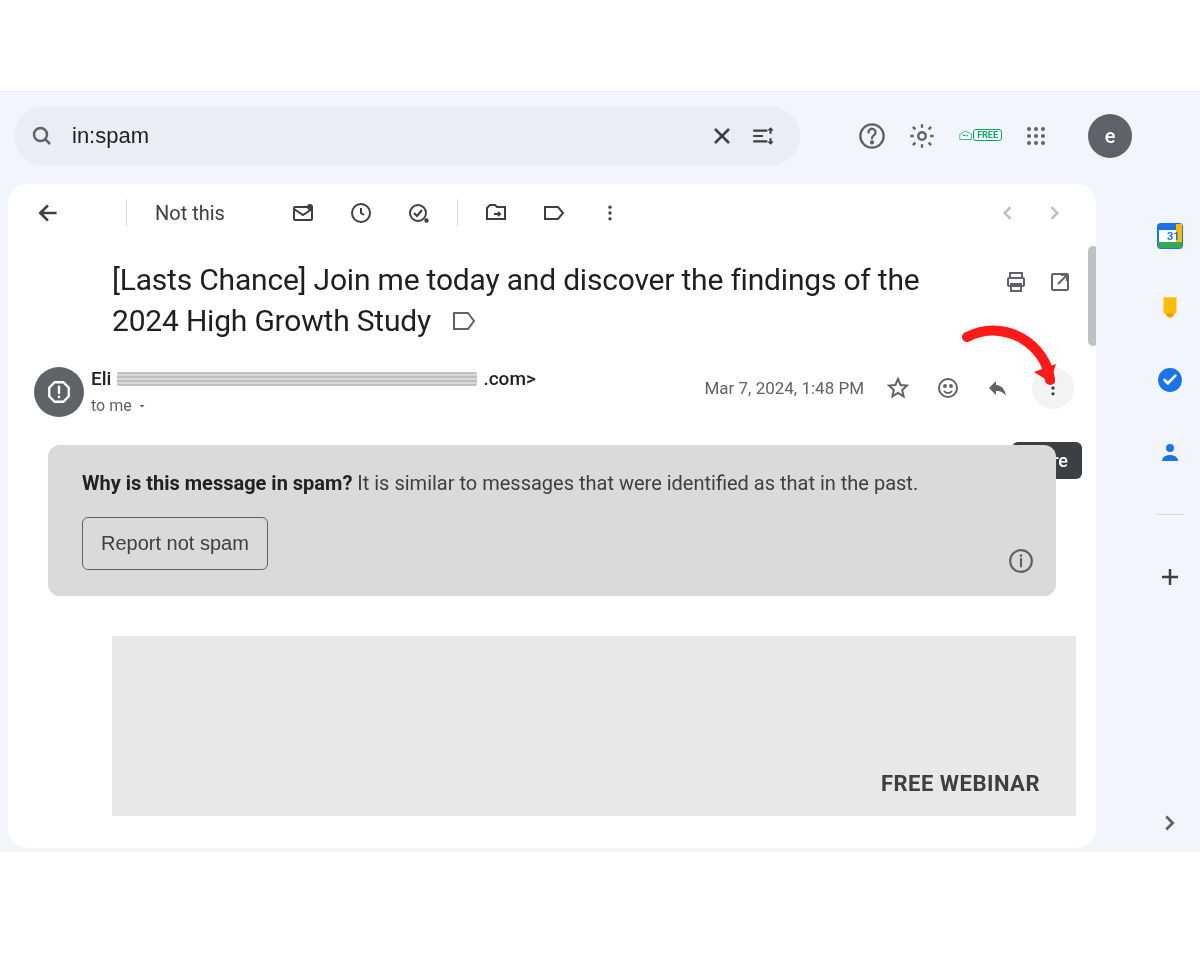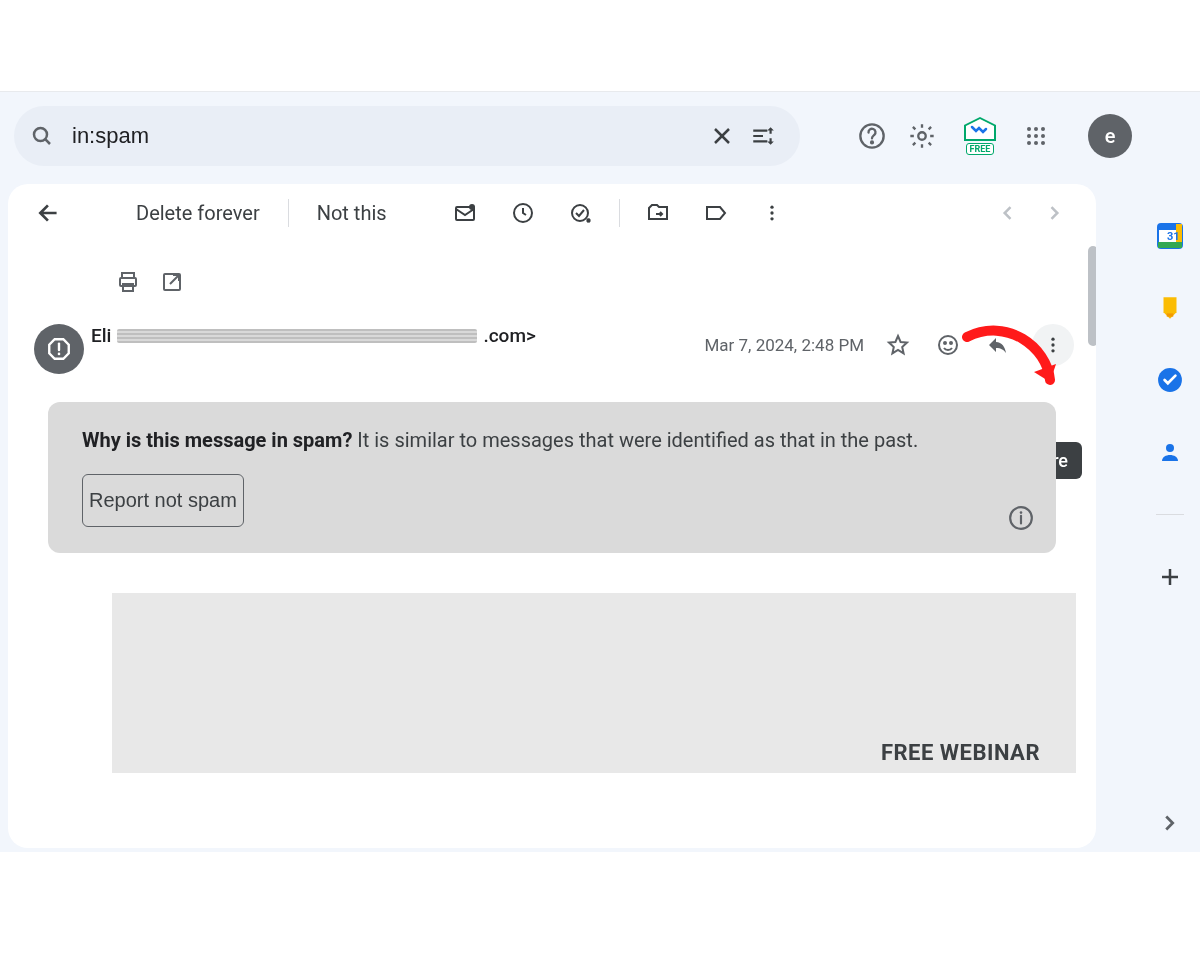--- a/index.html
+++ b/index.html
@@ -51,21 +51,21 @@
     font-size: 22px;
     color: #202124;
     outline: none;
   }
   .pill-icon { color: #3c4043; padding: 8px; cursor: pointer; }
   .hdr-icons { display: flex; align-items: center; gap: 22px; margin-left: 48px; }
   .hdr-icon-btn { color: #5f6368; cursor: pointer; display:flex; align-items:center; justify-content:center; }
   .free-badge {
     position: relative;
     width: 44px; height: 40px;
-    display:flex; flex-direction:column; align-items:center; justify-content:center;
+    display:flex; flex-direction:row; align-items:center; justify-content:center;
   }
   .envelope-svg { display:block; }
   .free-label { font-size: 9px; font-weight:700; color:#00a86b; border:1px solid #00a86b; border-radius:3px; padding:0 3px; margin-top:-2px; background:#fff; }
   .avatar {
     width: 44px; height: 44px; border-radius: 50%;
     background: #5f6368; color: #fff;
     display: flex; align-items: center; justify-content: center;
     font-size: 20px; font-weight: 500;
     margin-left: 18px;
   }
@@ -128,31 +128,31 @@
     margin: 28px 40px 0 40px;
     background:#dadada;
     border-radius:12px;
     padding: 26px 30px 26px 34px;
     position:relative;
   }
   .spam-q { font-size:20px; color:#3c4043; }
   .spam-q b { font-weight:700; color:#202124; }
   .report-btn {
     margin-top:22px; border:1px solid #5f6368; background:transparent;
-    font-size:20px; color:#3c4043; padding:14px 6px; border-radius:6px; cursor:pointer;
+    font-size:20px; color:#3c4043; padding:14px 18px; border-radius:6px; cursor:pointer;
   }
   .info-circle { position:absolute; right:22px; bottom:22px; color:#5f6368; }
   .body-block {
     margin: 40px 20px 0 104px;
     background:#e8e8e8;
     height: 180px;
     position:relative;
   }
   .free-webinar {
-    position:absolute; right:36px; bottom:8px;
+    position:absolute; right:36px; bottom:20px;
     font-size:22px; font-weight:700; color:#3c4043; letter-spacing:0.5px;
   }
   .scroll-ind {
     position:absolute; right:-2px; top:62px; width:10px; height:100px; background:#bdc1c6; border-radius:5px;
   }
   .side-rail {
     width: 64px;
     display:flex; flex-direction:column; align-items:center;
     padding-top: 130px; gap: 44px;
     background:#f2f6fc;
@@ -240,21 +240,20 @@
     <div class="content-card">
       <div class="scroll-ind"></div>
 
       <div class="toolbar">
         <span class="tb-back">
           <svg width="26" height="26" viewBox="0 0 24 24" fill="none" stroke="currentColor" stroke-width="2.5">
               <path d="M19 12H5M11 5l-7 7 7 7"></path>
             </svg>
         </span>
         <span style="width:40px"></span>
-        <span class="tb-text-btn">Delete forever</span>
         <span class="tb-sep"></span>
         <span class="tb-text-btn">Not this</span>
         <span style="width:24px"></span>
         <span class="tb-icon">
           <svg width="24" height="24" viewBox="0 0 24 24" fill="none" stroke="currentColor" stroke-width="2">
               <rect x="3" y="6" width="18" height="13" rx="1"></rect>
               <path d="M3 8l9 6 9-6"></path>
               <circle cx="19" cy="6" r="3" fill="currentColor" stroke="none"></circle>
             </svg>
         </span>
@@ -297,20 +296,28 @@
             </svg>
         </span>
         <span class="tb-nav">
           <svg width="20" height="20" viewBox="0 0 24 24" fill="none" stroke="currentColor" stroke-width="3">
               <path d="M9 5l7 7-7 7"></path>
             </svg>
         </span>
       </div>
 
       <div class="subject-row">
+        <div class="subject-text">
+          <span>[Lasts Chance] Join me today and discover the findings of the 2024 High Growth Study</span>
+          <span class="label-chip">
+            <svg width="24" height="20" viewBox="0 0 24 20" fill="none" stroke="#5f6368" stroke-width="2">
+                <path d="M2 2h14l6 8-6 8H2z"></path>
+              </svg>
+          </span>
+        </div>
         <span class="subj-icon">
           <svg width="24" height="24" viewBox="0 0 24 24" fill="none" stroke="currentColor" stroke-width="2">
               <rect x="6" y="3" width="12" height="5"></rect>
               <rect x="4" y="8" width="16" height="8" rx="1"></rect>
               <rect x="7" y="14" width="10" height="7"></rect>
             </svg>
         </span>
         <span class="subj-icon">
           <svg width="24" height="24" viewBox="0 0 24 24" fill="none" stroke="currentColor" stroke-width="2">
               <rect x="4" y="4" width="16" height="16" rx="1"></rect>
@@ -326,23 +333,29 @@
               <path d="M12 7v6" stroke-linecap="round"></path>
               <circle cx="12" cy="16.5" r="1.2" fill="#fff" stroke="none"></circle>
             </svg>
         </div>
         <div class="sender-block">
           <div class="sender-line">
             <span class="sender-name-prefix">Eli</span>
             <span class="redacted"></span>
             <span class="sender-suffix">.com&gt;</span>
           </div>
+          <div class="to-line">
+            <span>to me</span>
+            <svg width="12" height="12" viewBox="0 0 24 24" fill="currentColor">
+                <path d="M7 10l5 5 5-5z"></path>
+              </svg>
+          </div>
         </div>
         <div class="meta-icons">
-          <span class="meta-date">Mar 7, 2024, 2:48 PM</span>
+          <span class="meta-date">Mar 7, 2024, 1:48 PM</span>
           <span class="meta-icon">
             <svg width="24" height="24" viewBox="0 0 24 24" fill="none" stroke="currentColor" stroke-width="2">
                 <path d="M12 3l2.6 6 6.4.6-4.8 4.4 1.4 6.4L12 17l-5.6 3.4 1.4-6.4L3 9.6l6.4-.6z"></path>
               </svg>
           </span>
           <span class="meta-icon">
             <svg width="24" height="24" viewBox="0 0 24 24" fill="none" stroke="currentColor" stroke-width="2">
                 <circle cx="12" cy="12" r="9"></circle>
                 <circle cx="9" cy="10" r="1" fill="currentColor"></circle>
                 <circle cx="15" cy="10" r="1" fill="currentColor"></circle>

